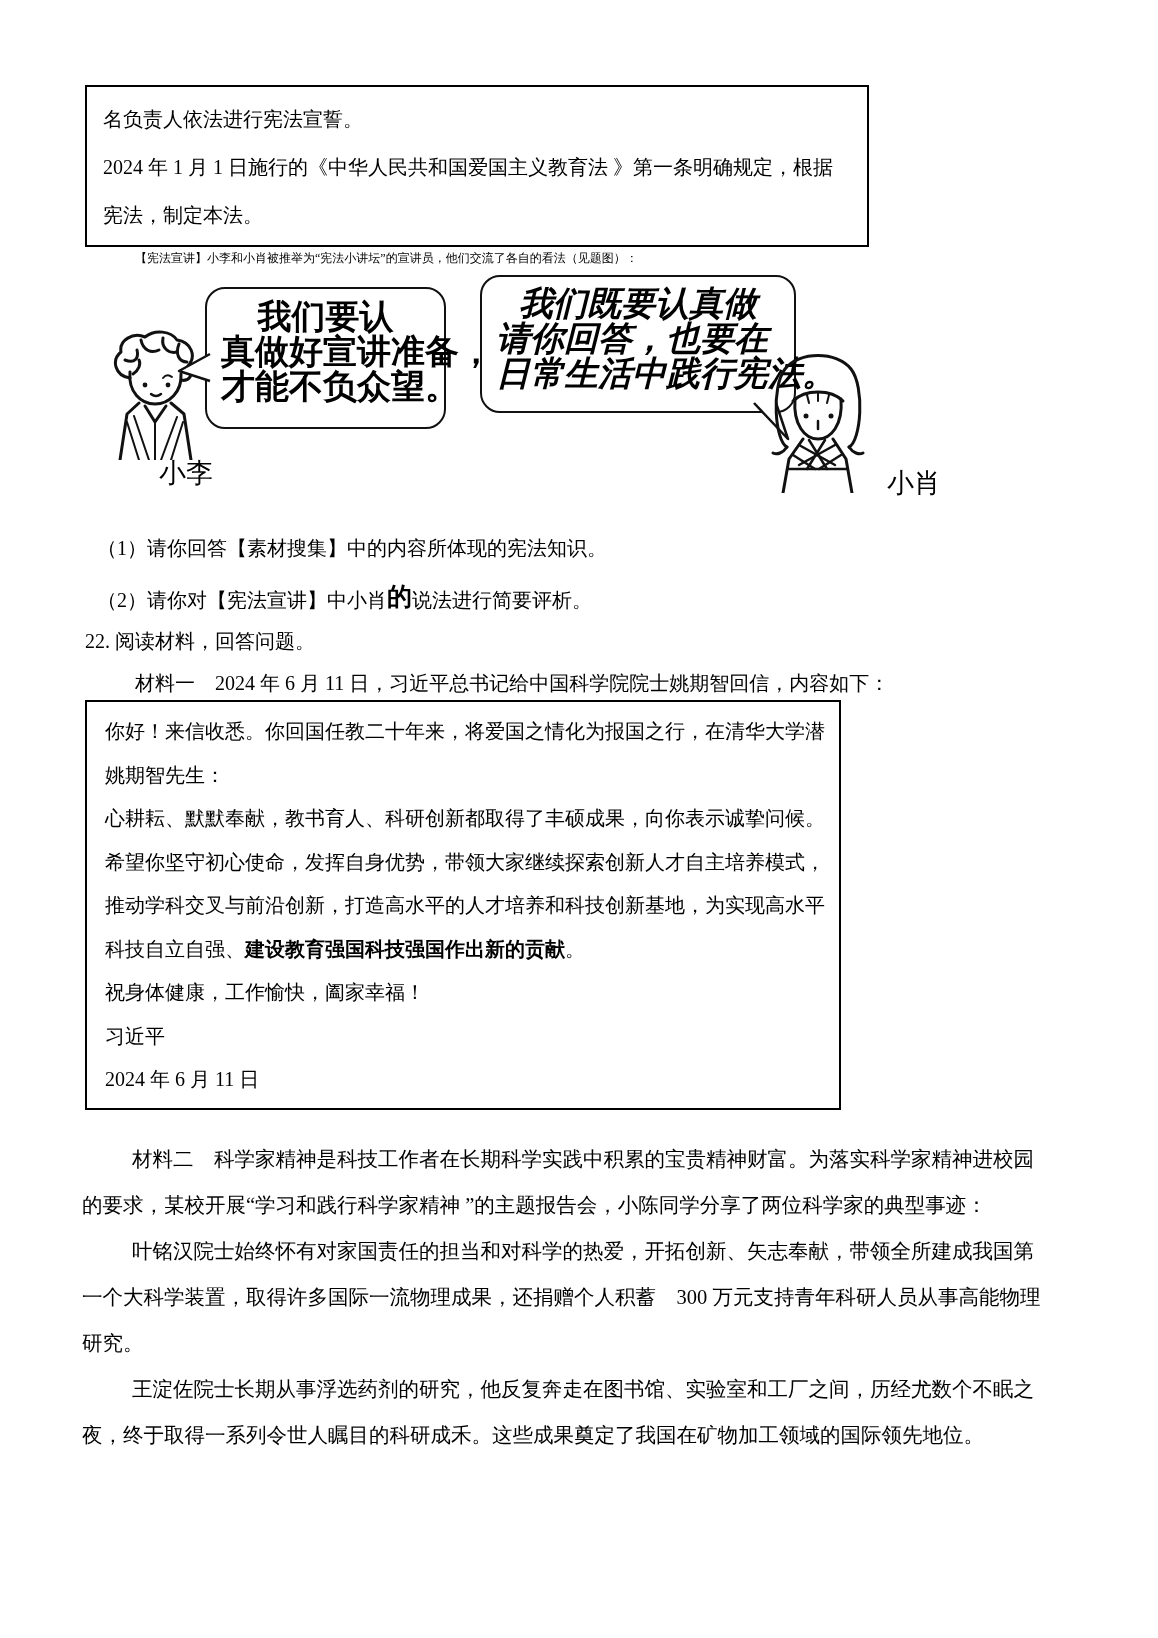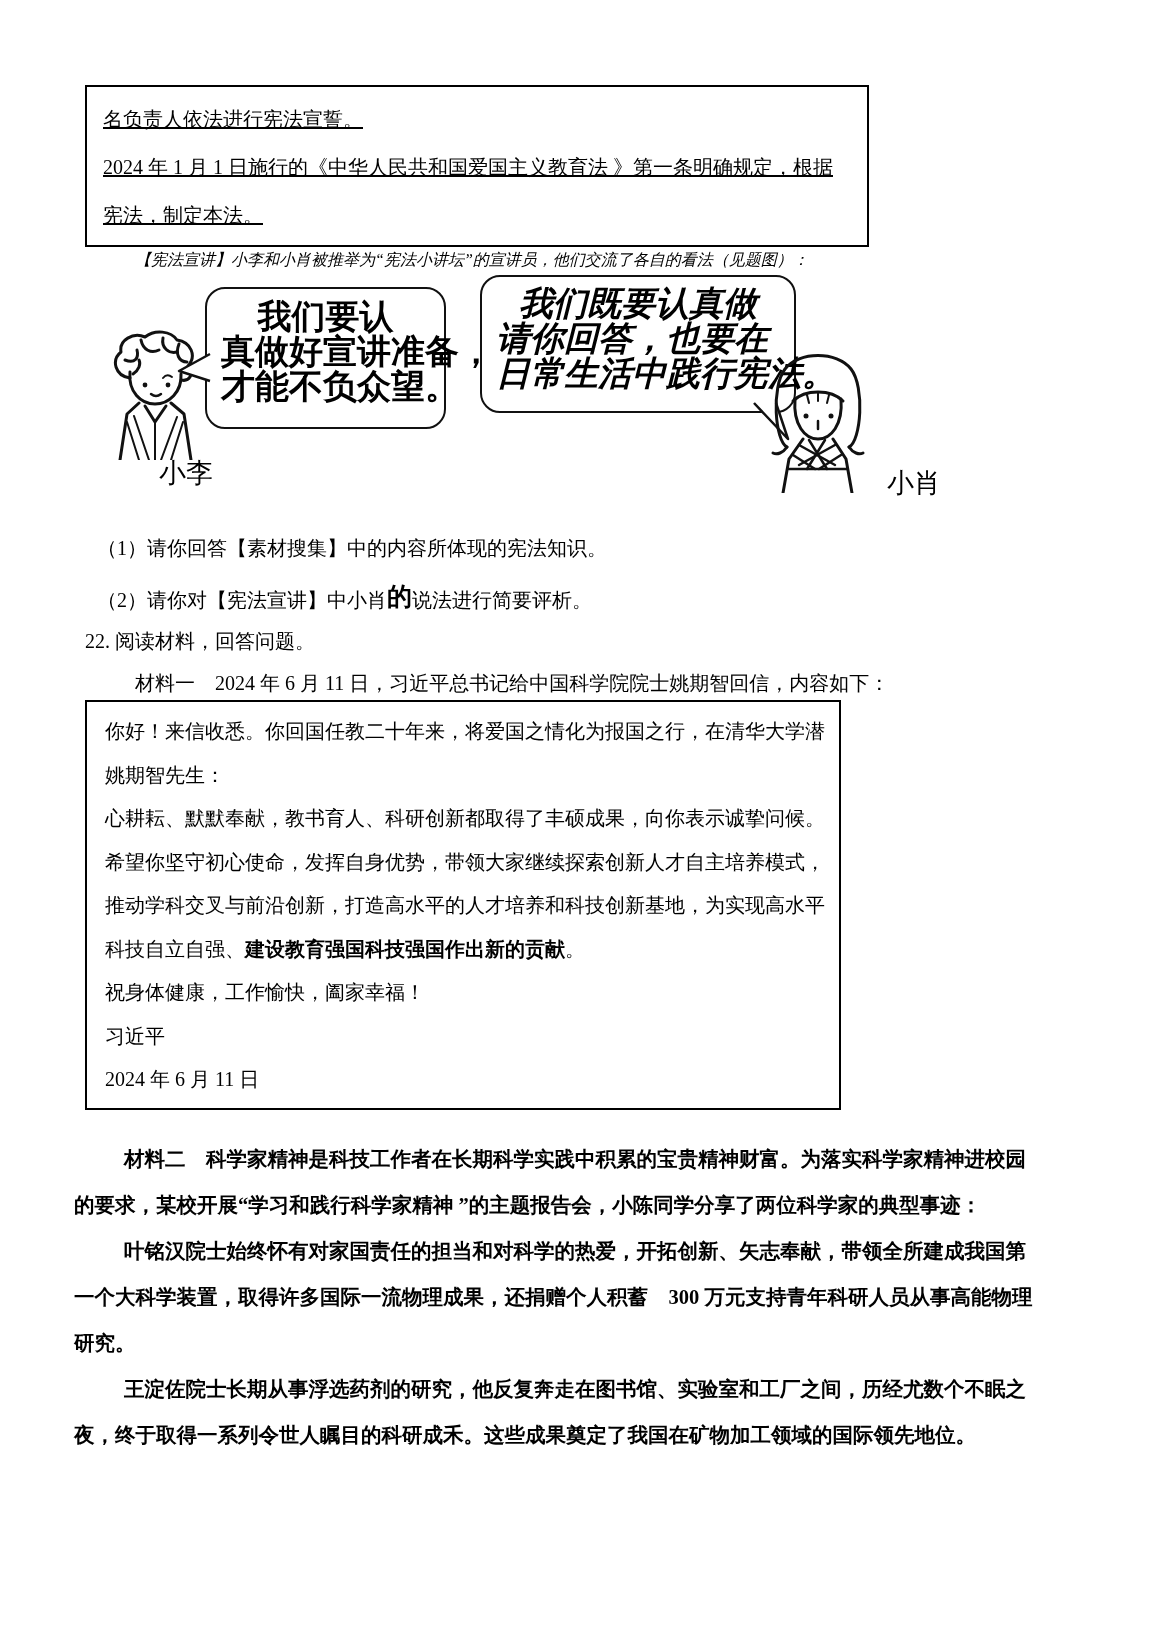--- a/index.html
+++ b/index.html
@@ -1,41 +1,41 @@
 <!DOCTYPE html>
 <html><head>
 <meta charset="utf-8">
 <style>
   html,body{margin:0;padding:0;background:#fff;}
   .page{position:relative;width:1158px;height:1638px;background:#ffffff;
         font-family:"Liberation Serif","DejaVu Serif",serif;color:#000;overflow:hidden;}
   .abs{position:absolute;}
-  .txt{font-size:16px;white-space:nowrap;font-style:italic;}
+  .txt{font-size:12px;white-space:nowrap;}
   .ind{text-indent:50px;}
   
-  .intro-box{left:85px;top:85px;width:748px;border:2px solid #000;padding:8px 16px 6px;text-decoration:underline;}
+  .intro-box{left:85px;top:85px;width:748px;border:2px solid #000;padding:8px 16px 6px;}
   .intro-box .line{line-height:48px;font-size:20px;white-space:nowrap;}
   
   .fig-area{left:85px;top:275px;width:1005px;height:238px;}
   .bubble{position:absolute;border:2.5px solid #111;border-radius:20px;background:#fff;
           font-weight:bold;font-size:34px;line-height:35px;white-space:nowrap;}
   .bubble .bl{padding-left:14px;}
   .bubble .c{text-align:center;padding-left:0;}
   .bubble-left{left:120px;top:12px;width:237px;height:128px;padding-top:10px;}
   .bubble-right{left:395px;top:0;width:312px;height:125px;padding-top:9px;font-style:italic;}
   .tail{position:absolute;}
   .person-name{position:absolute;font-size:27px;white-space:nowrap;margin-left:44px;}
   
   .q{position:absolute;font-size:20px;white-space:nowrap;}
   .big-de{font-size:25px;font-weight:bold;position:relative;top:-2px;}
   
   .letter-box{left:85px;top:700px;width:712px;border:2px solid #000;padding:8px 22px 6px 18px;}
   .letter-box .line{line-height:43.5px;font-size:20px;white-space:nowrap;}
   
-  .m2{left:74px;top:1136px;width:1005px;font-weight:bold;}
+  .m2{left:82px;top:1136px;width:1005px;}
   .m2 .line{line-height:46px;font-size:20.5px;white-space:nowrap;}
 </style>
 </head>
 <body>
 
 <div class="page">
 
   <div class="abs intro-box">
     <div class="line">名负责人依法进行宪法宣誓。</div>
     <div class="line">2024 年 1 月 1 日施行的《中华人民共和国爱国主义教育法 》第一条明确规定，根据</div>

